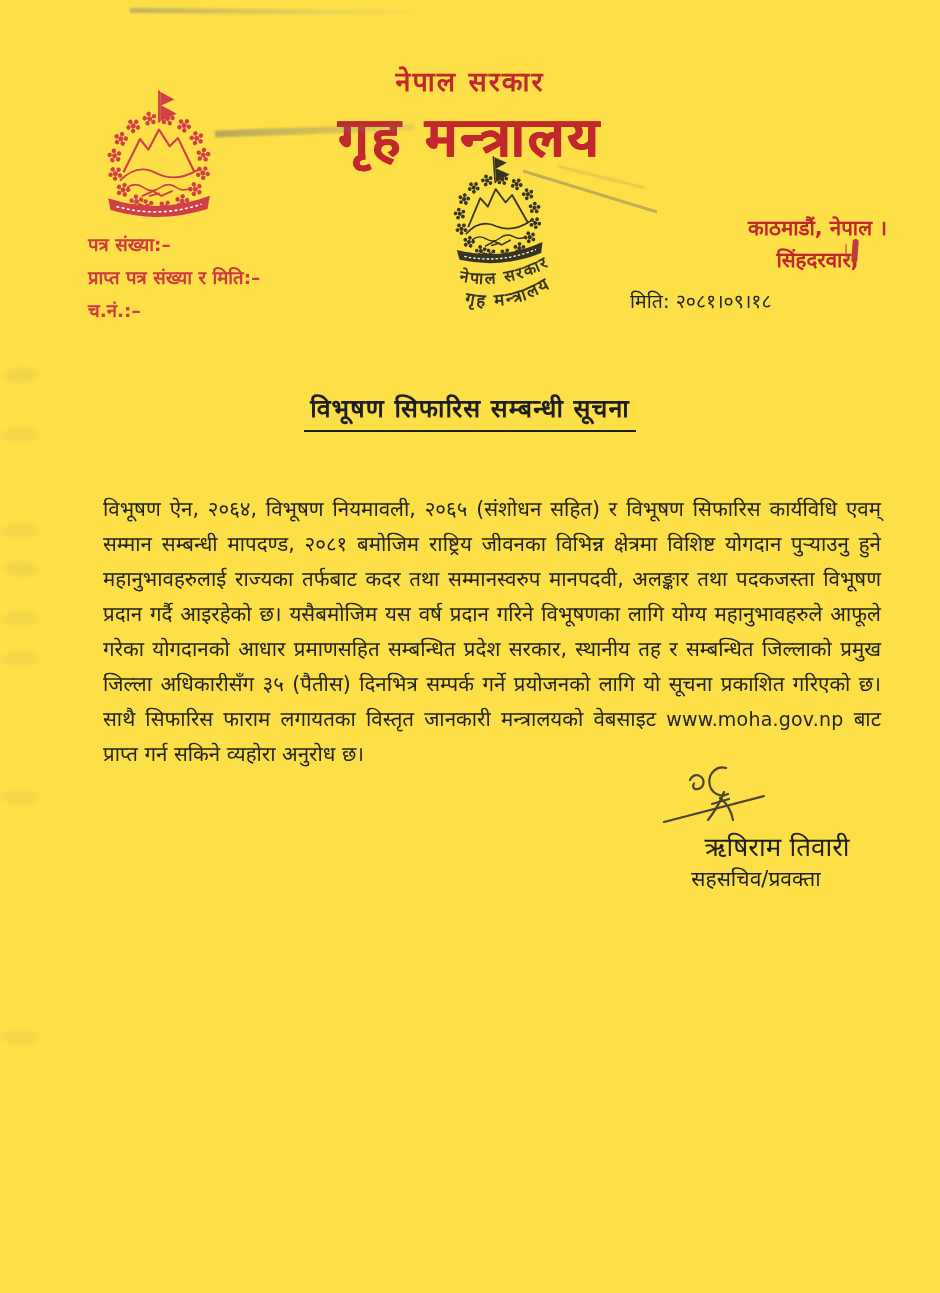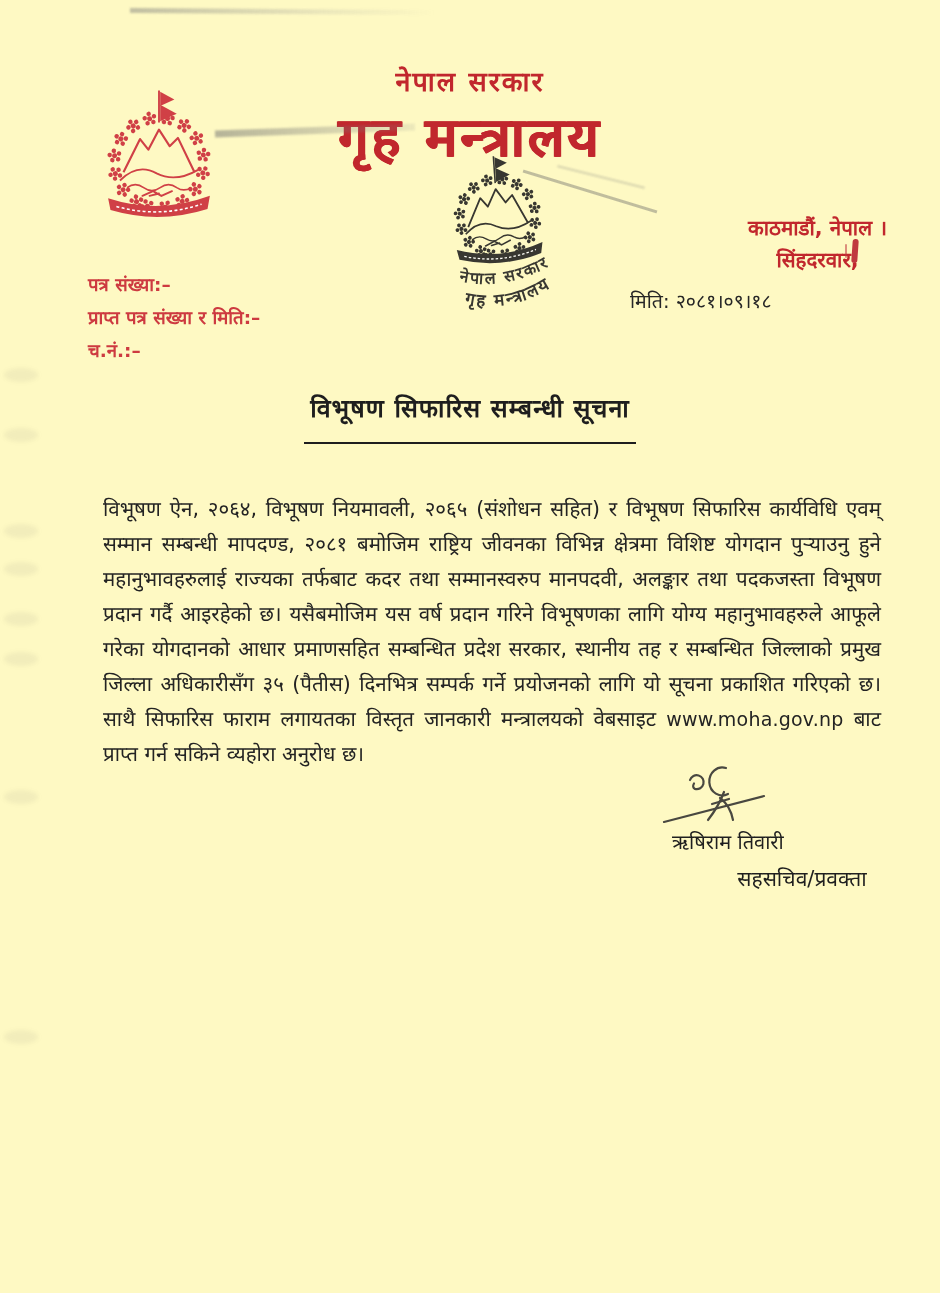--- a/index.html
+++ b/index.html
@@ -6,21 +6,21 @@
     --red:#c1272d;
     --ink:#262626;
   }
   *{margin:0;padding:0;box-sizing:border-box;}
   html,body{background:#e9e9e7;}
   body{font-family:"DejaVu Sans",sans-serif;}
   .page{
     position:relative;
     width:940px;height:1293px;
     margin:0 auto;
-    background:#fef9c3;
+    background:#fde047;
     overflow:hidden;
     color:var(--ink);
   }
   
   .gov-line{
     position:absolute;top:62px;left:0;width:100%;
     text-align:center;
     color:var(--red);
     font-size:27px;font-weight:bold;letter-spacing:2px;
   }
@@ -41,21 +41,20 @@
     transform:rotate(-4deg);
     opacity:.88;
   }
   .stamp text{fill:#1d1d1d;font-family:"DejaVu Sans",sans-serif;font-weight:bold;}
   
   .ref-block{
     position:absolute;left:88px;top:228px;
     color:#cd3a40;
     font-size:18.5px;font-weight:bold;
     line-height:33px;
-    margin-top:40px;
   }
   
   .address-block{
     position:absolute;left:700px;top:212px;width:235px;
     text-align:center;
     color:var(--red);
     font-size:20.5px;font-weight:bold;
     line-height:32px;
   }
   .date-block{
@@ -66,21 +65,21 @@
   }
   
   .notice-title-wrap{
     position:absolute;top:390px;left:0;width:100%;text-align:center;
   }
   .notice-title{
     display:inline-block;
     font-size:25px;font-weight:bold;
     color:#1e1e1e;
     border-bottom:2.5px solid #1e1e1e;
-    padding:0 6px 18px 6px;
+    padding:0 6px 6px 6px;
     letter-spacing:1px;
   }
   
   .body-text{
     position:absolute;left:103px;top:492px;width:778px;
     font-size:20.5px;
     line-height:35px;
     text-align:justify;
     color:#232323;
   }
@@ -88,24 +87,25 @@
     font-weight:normal;
     font-size:19px;
     letter-spacing:.2px;
   }
   
   .sig-scribble{
     position:absolute;left:660px;top:760px;width:120px;height:80px;
   }
   .sig-name{
     position:absolute;left:672px;top:828px;width:210px;
-    font-size:20px;color:#1f1f1f;
+    text-align:center;
+    font-size:26px;color:#1f1f1f;
   }
   .sig-designation{
-    position:absolute;left:692px;top:864px;width:220px;
+    position:absolute;left:646px;top:864px;width:220px;
     text-align:center;
     font-size:21px;color:#1f1f1f;
   }
   
   .artifact{position:absolute;pointer-events:none;}
   .smudge-top{
     left:130px;top:9px;width:305px;height:5px;
     background:linear-gradient(90deg,rgba(120,120,120,.45),rgba(150,150,150,.2) 60%,rgba(160,160,160,0));
     filter:blur(1px);transform:rotate(.4deg);
   }

